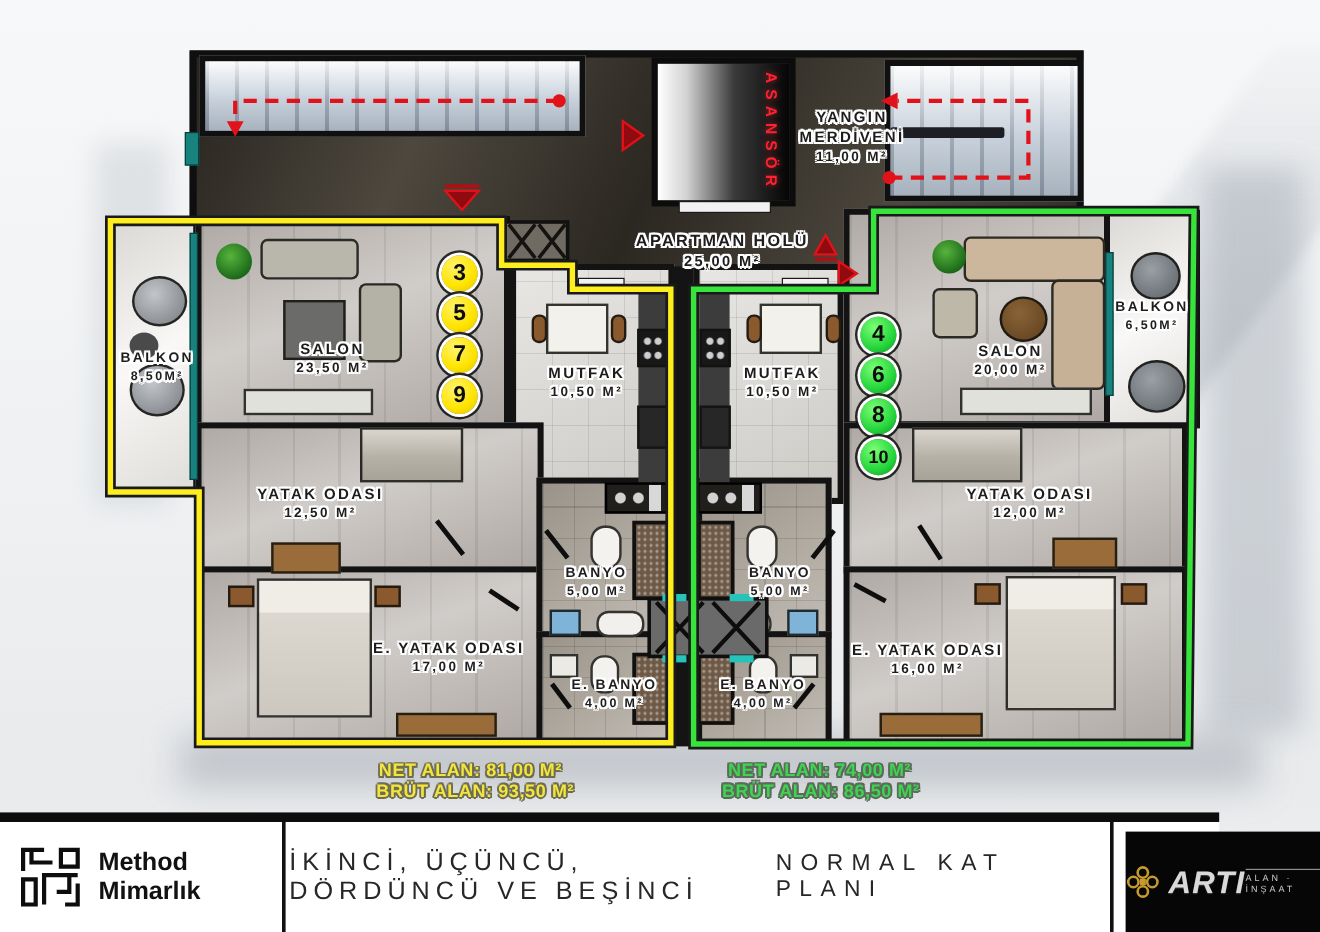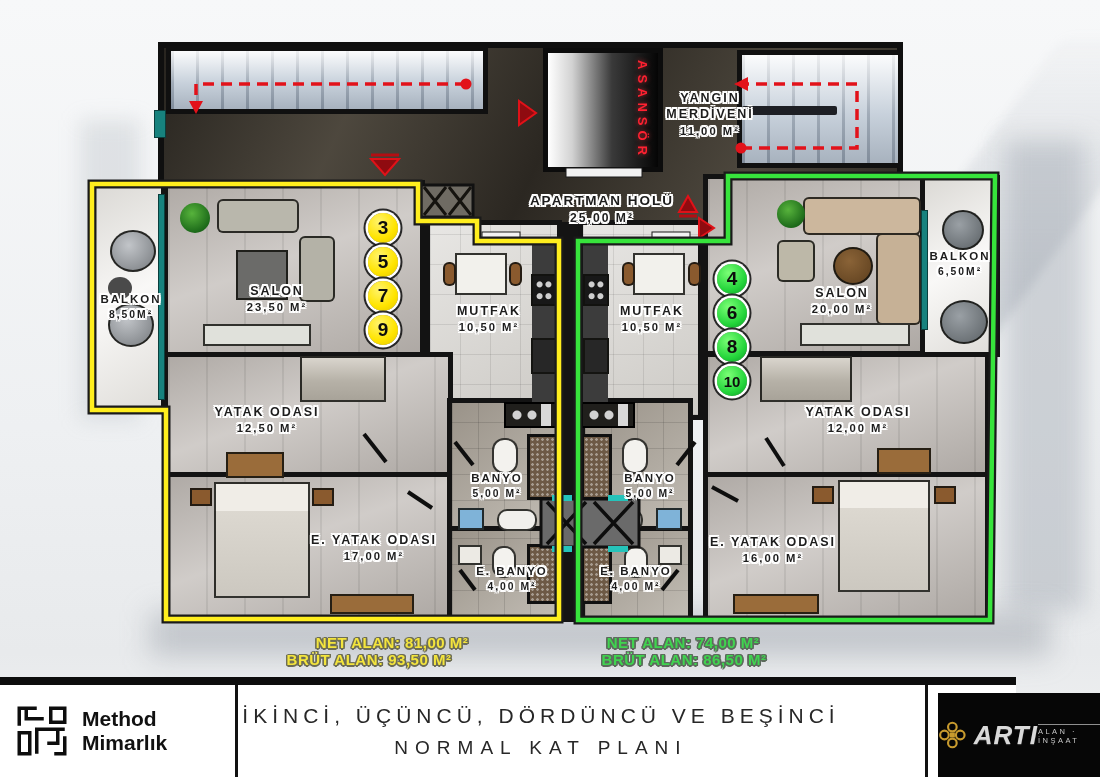--- a/index.html
+++ b/index.html
@@ -74,21 +74,21 @@
   .numcircle.green{background:radial-gradient(circle at 38% 30%,#7bff76,#23d43a 62%,#0d9227);}
   .numcircle.ten{font-size:15px;}
   
   .sum{position:absolute;z-index:9;transform:translateX(-50%);white-space:nowrap;font-weight:bold;font-size:15px;letter-spacing:.5px;}
   .sum.y{color:#f4e53c;text-shadow:-1.4px -1.4px 0 #75756047,1.4px -1.4px 0 #6d6d54,-1.4px 1.4px 0 #6d6d54,1.4px 1.4px 0 #6d6d54,0 -1.5px 0 #6d6d54,0 1.5px 0 #6d6d54,-1.5px 0 0 #6d6d54,1.5px 0 0 #6d6d54;}
   .sum.g{color:#3fd44f;text-shadow:-1.4px -1.4px 0 #5c6b5c,1.4px -1.4px 0 #5c6b5c,-1.4px 1.4px 0 #5c6b5c,1.4px 1.4px 0 #5c6b5c,0 -1.5px 0 #5c6b5c,0 1.5px 0 #5c6b5c,-1.5px 0 0 #5c6b5c,1.5px 0 0 #5c6b5c;}
   
   .footer{position:absolute;left:0;top:677px;width:1016px;height:100px;background:#ffffff;border-top:8px solid #0d0d0d;box-sizing:border-box;z-index:20;}
   .f-left{position:absolute;left:0;top:0;width:238px;height:100%;display:flex;align-items:center;gap:12px;padding-left:14px;box-sizing:border-box;border-right:3px solid #111;}
   .f-name{display:flex;flex-direction:column;line-height:1.15;font-weight:bold;font-size:21px;color:#111;}
-  .f-title{position:absolute;left:241px;right:175px;top:0;height:100%;display:flex;flex-direction:column;align-items:center;justify-content:center;gap:9px;color:#272727;}
+  .f-title{position:absolute;left:241px;right:175px;top:0;height:100%;display:flex;align-items:center;justify-content:center;gap:9px;color:#272727;}
   .f-t1{font-size:21px;letter-spacing:5px;}
   .f-t2{font-size:19px;letter-spacing:7px;}
   .f-rule{position:absolute;left:925px;top:0;width:3px;height:100%;background:#111;}
   .f-box{position:absolute;left:938px;top:8px;width:162px;height:84px;background:#060606;display:flex;align-items:center;justify-content:center;gap:7px;}
   .arti-wrap{display:flex;align-items:flex-start;}
   .arti-name{font-weight:bold;font-style:italic;font-size:26px;color:#d9d9d9;letter-spacing:1px;line-height:1;
     text-shadow:0 1px 1px rgba(255,255,255,.25),0 -1px 1px rgba(0,0,0,.6);}
   .arti-sub{font-size:7.5px;color:#c8c8c8;letter-spacing:2.5px;border-top:1px solid #8f8f8f;padding-top:2px;margin-top:2px;}
 </style>
 </head>
@@ -322,21 +322,21 @@
   <div class="numcircle yellow" style="left:368px;top:213px;">3</div>
   <div class="numcircle yellow" style="left:368px;top:247px;">5</div>
   <div class="numcircle yellow" style="left:368px;top:281px;">7</div>
   <div class="numcircle yellow" style="left:368px;top:315px;">9</div>
   <div class="numcircle green" style="left:717px;top:264px;">4</div>
   <div class="numcircle green" style="left:717px;top:298px;">6</div>
   <div class="numcircle green" style="left:717px;top:332px;">8</div>
   <div class="numcircle green ten" style="left:717px;top:366px;">10</div>
 
   <div class="sum y" style="left:373px;top:634px;margin-left:19px;">NET ALAN: 81,00 M²</div>
-  <div class="sum y" style="left:369px;top:651px;">BRÜT ALAN: 93,50 M²</div>
+  <div class="sum y" style="left:396px;top:651px;">BRÜT ALAN: 93,50 M²</div>
   <div class="sum g" style="left:683px;top:634px;">NET ALAN: 74,00 M²</div>
   <div class="sum g" style="left:684px;top:651px;">BRÜT ALAN: 86,50 M²</div>
 
   <div class="footer">
     <div class="f-left">
       <svg viewBox="0 0 64 64" width="56" height="56">
         <g fill="none" stroke="#0d0d0d" stroke-width="4">
           <path d="M6 26 V6 H26"></path>
           <path d="M14 6 V18 H34"></path>
           <path d="M6 34 H18 V58 H6 Z"></path>

